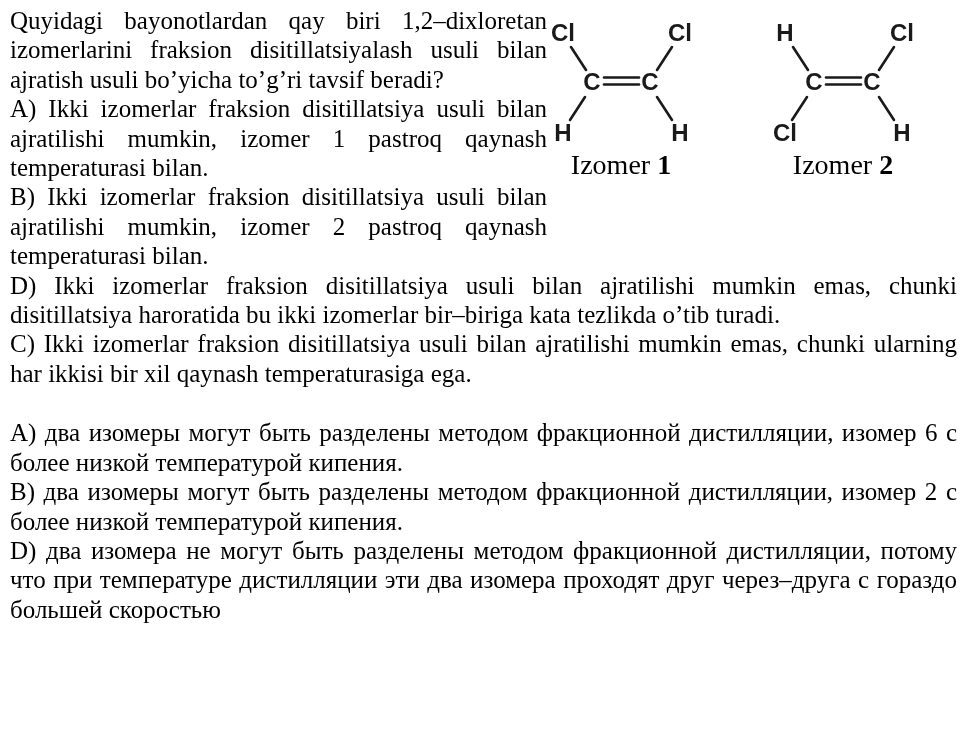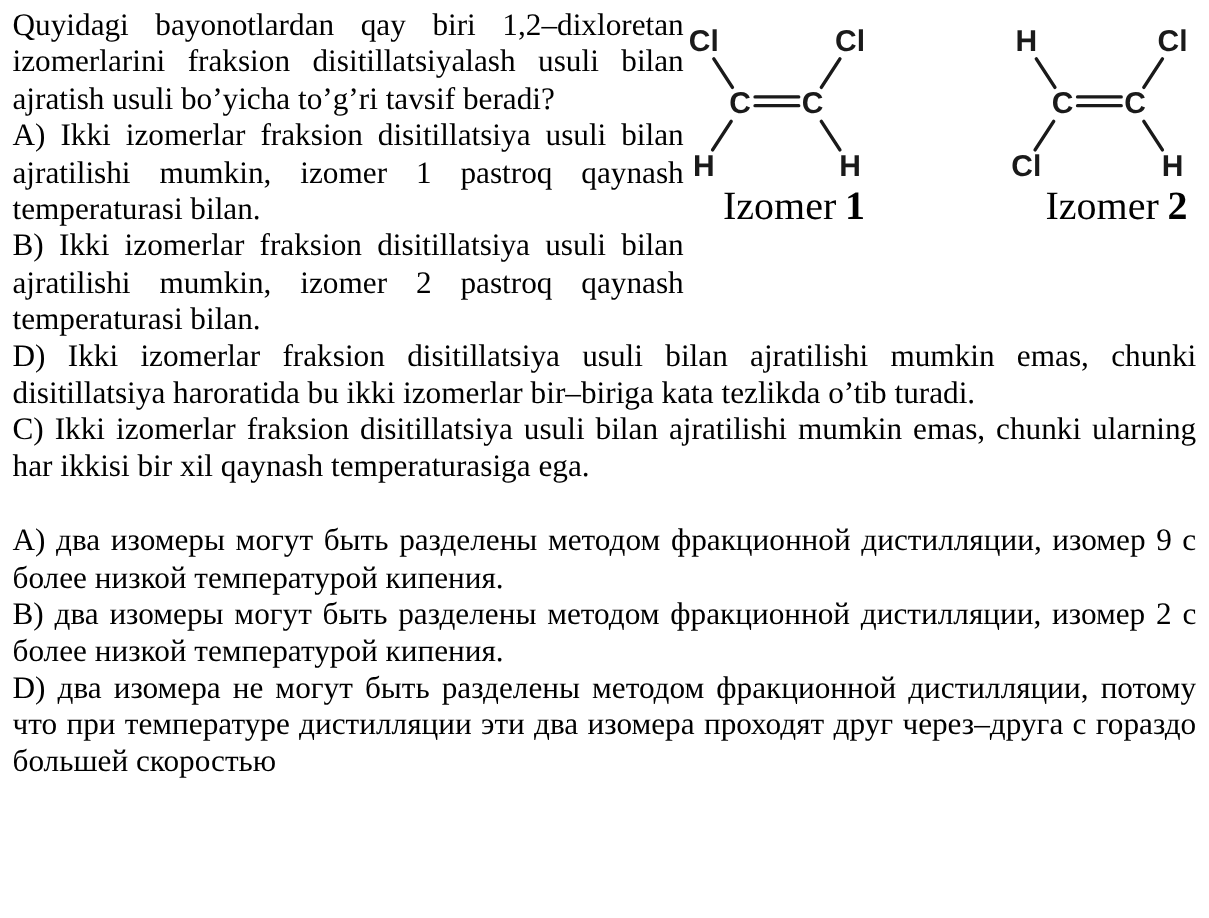--- a/index.html
+++ b/index.html
@@ -18,39 +18,39 @@
     color: #000000;
     text-align: justify;
   }
   .page p { margin: 0; }
   .structures {
     float: right;
     box-sizing: border-box;
     width: 410px;
     height: 206px;
     display: flex;
-    gap: 116px;
+    gap: 80px;
     padding: 14px 0 0 3px;
   }
   .molecule { width: 142px; }
   .molecule svg { display: block; }
   .bond {
     stroke: #1a1a1a;
     stroke-width: 2.6;
     stroke-linecap: round;
   }
   .atom {
     font-family: "Liberation Sans", sans-serif;
     font-size: 24px;
     font-weight: 600;
     fill: #1a1a1a;
   }
   .caption {
-    text-align: right;
-    font-size: 32px;
+    text-align: center;
+    font-size: 28px;
     margin-top: 4px;
     white-space: nowrap;
   }
   .caption .num { font-weight: bold; margin-left: 7px; }
   .lang-gap { height: 30px; }
 </style>
 </head>
 <body>
 
 <div class="page">
@@ -100,17 +100,17 @@
   </div>
 
   <p>Quyidagi bayonotlardan qay biri 1,2–dixloretan izomerlarini fraksion disitillatsiyalash usuli bilan ajratish usuli bo’yicha to’g’ri tavsif beradi?</p>
   <p>A) Ikki izomerlar fraksion disitillatsiya usuli bilan ajratilishi mumkin, izomer 1 pastroq qaynash temperaturasi bilan.</p>
   <p>B) Ikki izomerlar fraksion disitillatsiya usuli bilan ajratilishi mumkin, izomer 2 pastroq qaynash temperaturasi bilan.</p>
   <p>D) Ikki izomerlar fraksion disitillatsiya usuli bilan ajratilishi mumkin emas, chunki disitillatsiya haroratida bu ikki izomerlar bir–biriga kata tezlikda o’tib turadi.</p>
   <p>C) Ikki izomerlar fraksion disitillatsiya usuli bilan ajratilishi mumkin emas, chunki ularning har ikkisi bir xil qaynash temperaturasiga ega.</p>
 
   <div class="lang-gap"></div>
 
-  <p>A) два изомеры могут быть разделены методом фракционной дистилляции, изомер 9 с более низкой температурой кипения.</p>
+  <p>A) два изомеры могут быть разделены методом фракционной дистилляции, изомер 6 с более низкой температурой кипения.</p>
   <p>B) два изомеры могут быть разделены методом фракционной дистилляции, изомер 2 с более низкой температурой кипения.</p>
   <p>D) два изомера не могут быть разделены методом фракционной дистилляции, потому что при температуре дистилляции эти два изомера проходят друг через–друга с гораздо большей скоростью</p>
 
 </div>
 
 </body></html>

